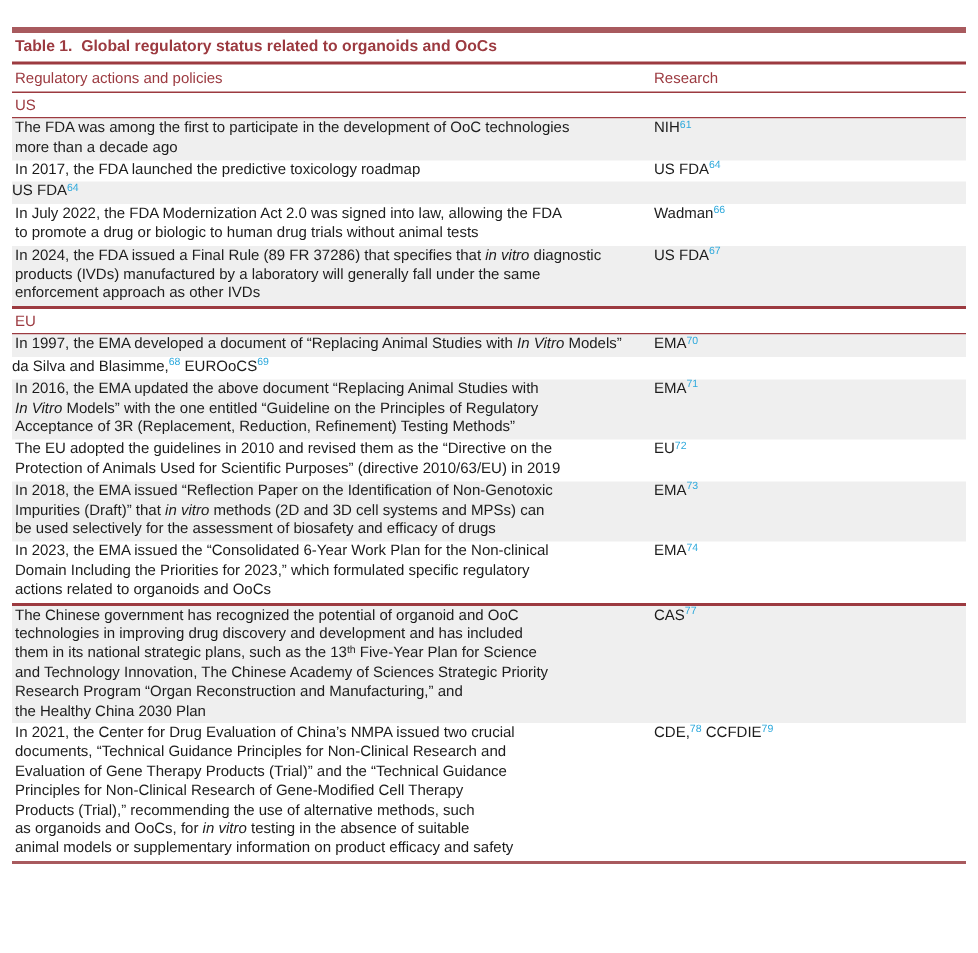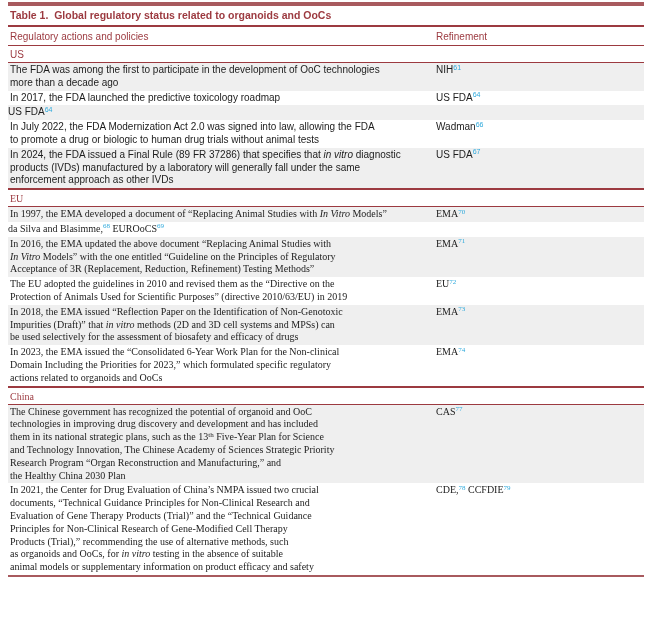--- a/index.html
+++ b/index.html
@@ -9,35 +9,35 @@
     --stripe:#efefef;
     --body-text:#1c1c1c;
   }
   html,body{margin:0;padding:0;}
   body{
     width:652px;height:635px;background:#ffffff;
     font-family:"Liberation Sans",sans-serif;
     font-size:10px;color:var(--body-text);
     overflow:hidden;
   }
-  .table{margin:2px 8px 0 8px;border-top:4px solid var(--rule-heavy);}
+  .table{margin:18px 8px 0 8px;border-top:4px solid var(--rule-heavy);}
   .title{
     color:var(--accent);font-weight:bold;font-size:10.5px;
     padding:3px 2px 3px 2px;border-bottom:2px solid var(--accent);
     white-space:pre-wrap;line-height:13px;
   }
   .colheads{
     display:flex;color:var(--accent);
     padding:3px 0 2px 0;border-bottom:1.5px solid var(--accent);
     line-height:13px;
   }
   .colheads .c1{flex:0 0 426px;padding-left:2px;}
   .colheads .c2{flex:1;}
   .section{border-top:0;}
-  .section + .section{border-top:2.5px solid var(--accent);font-family:Liberation Serif, serif;}
+  .section + .section{border-top:2.5px solid var(--accent);}
   .section-header{
     color:var(--accent);padding:2px 2px 1px 2px;line-height:13px;
     border-bottom:1px solid var(--accent);
   }
   .row{display:flex;}
   .row.stripe{background:var(--stripe);}
   .cell{
     padding-top:1px;padding-bottom:1px;
     line-height:12.8px;white-space:pre;
   }
@@ -50,21 +50,21 @@
   .cell.ref sup{color:var(--citation);}
   .bottom-rule{border-top:2px solid var(--rule-heavy);}
 </style>
 </head>
 <body>
 
 <div class="table">
   <div class="title">Table 1.  Global regulatory status related to organoids and OoCs</div>
   <div class="colheads">
     <div class="c1">Regulatory actions and policies</div>
-    <div class="c2">Refinement</div>
+    <div class="c2">Research</div>
   </div>
   <div>
       <div class="section">
         <div class="section-header">US</div>
         <div class="row stripe">
           <div class="cell action">The FDA was among the first to participate in the development of OoC technologies
 more than a decade ago</div>
           <div class="cell ref">NIH<sup>61</sup></div>
         </div>
         <div class="row">
@@ -113,21 +113,20 @@
           <div class="cell ref">EMA<sup>73</sup></div>
         </div>
         <div class="row">
           <div class="cell action">In 2023, the EMA issued the “Consolidated 6-Year Work Plan for the Non-clinical
 Domain Including the Priorities for 2023,” which formulated specific regulatory
 actions related to organoids and OoCs</div>
           <div class="cell ref">EMA<sup>74</sup></div>
         </div>
       </div>
       <div class="section">
-        <div class="section-header">China</div>
         <div class="row stripe">
           <div class="cell action">The Chinese government has recognized the potential of organoid and OoC
 technologies in improving drug discovery and development and has included
 them in its national strategic plans, such as the 13<sup>th</sup> Five-Year Plan for Science
 and Technology Innovation, The Chinese Academy of Sciences Strategic Priority
 Research Program “Organ Reconstruction and Manufacturing,” and
 the Healthy China 2030 Plan</div>
           <div class="cell ref">CAS<sup>77</sup></div>
         </div>
         <div class="row">

